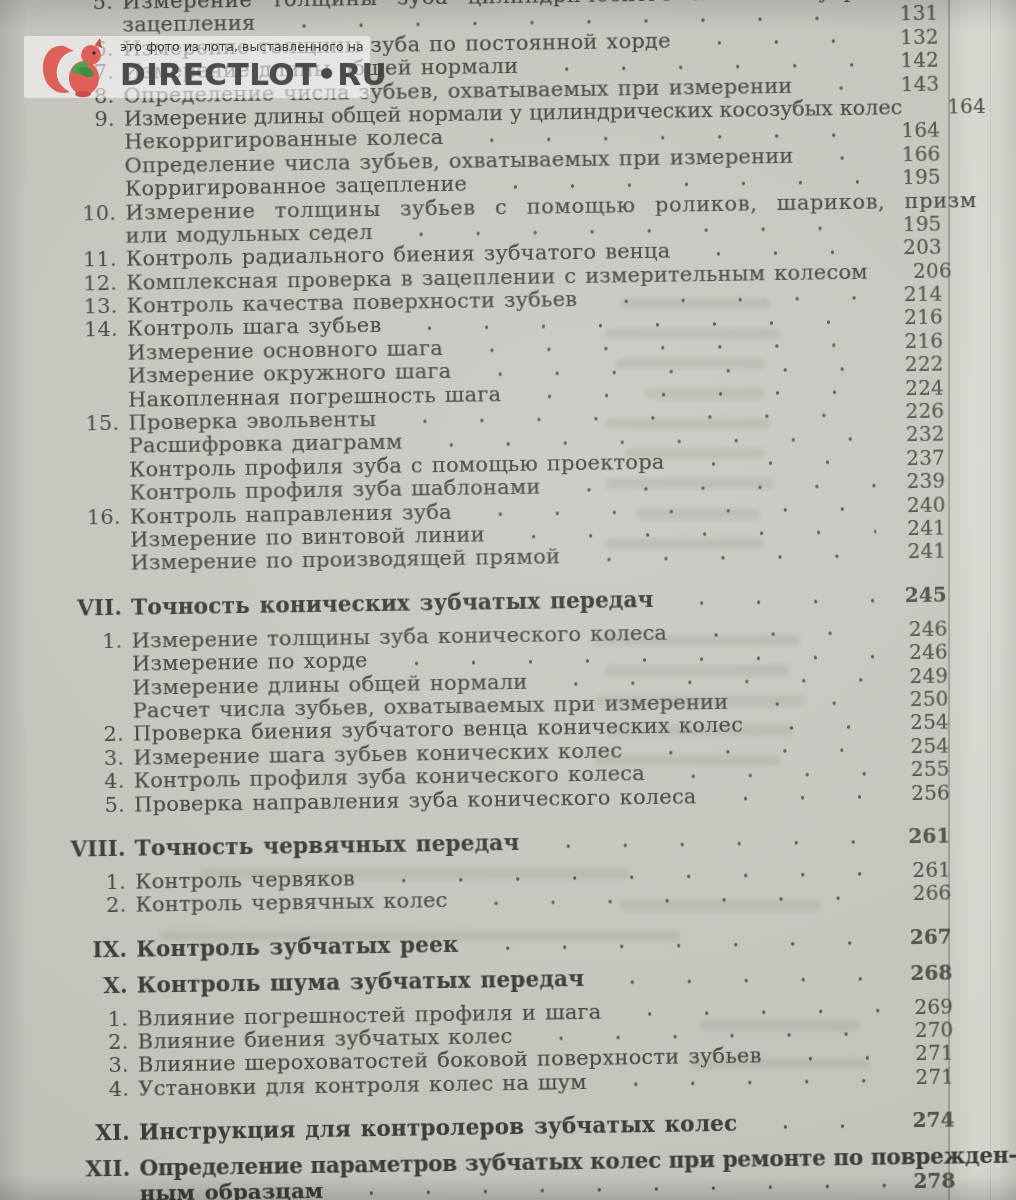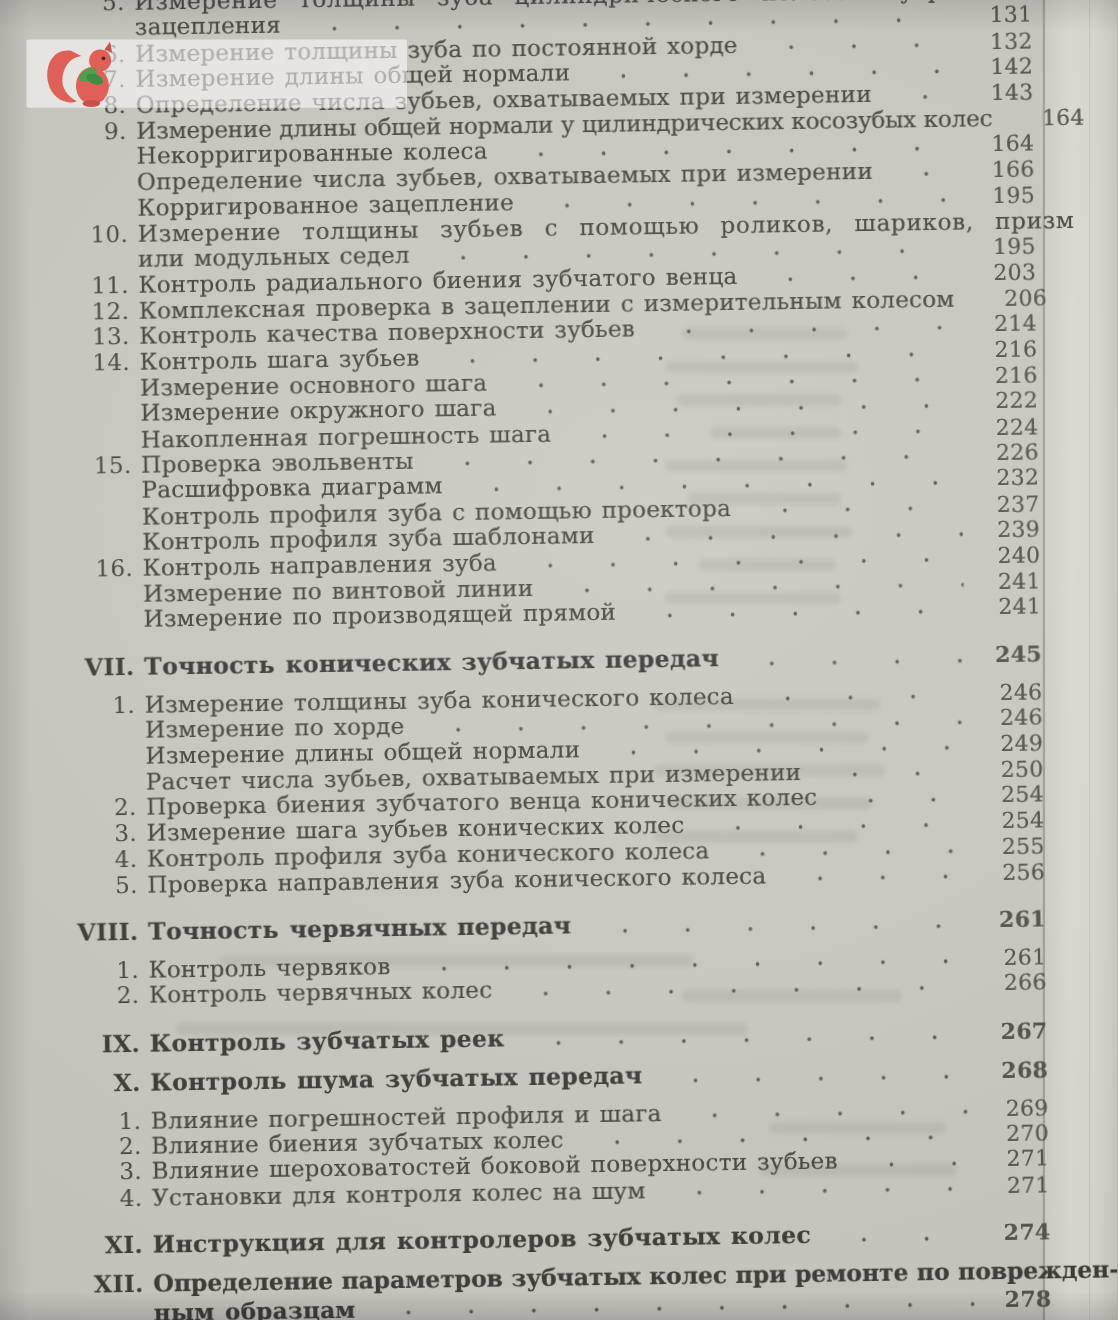--- a/index.html
+++ b/index.html
@@ -377,15 +377,19 @@
     <svg class="wm-squirrel" viewBox="0 0 72 60" xmlns="http://www.w3.org/2000/svg">
       <path d="M26,8 C10,6 2,22 6,38 C9,51 22,58 32,54 C24,50 17,42 19,31 C21,20 28,14 36,13 Z" fill="#df6058"></path>
       <ellipse cx="46" cy="40" rx="15" ry="17" fill="#df6058"></ellipse>
       <circle cx="53" cy="17" r="10" fill="#df6058"></circle>
       <path d="M57,7 L62,0 L64,10 Z" fill="#c9504a"></path>
       <circle cx="56" cy="15" r="1.7" fill="#5a2420"></circle>
       <ellipse cx="42" cy="30" rx="9" ry="5" fill="#4ea04c" transform="rotate(-30 42 30)"></ellipse>
       <ellipse cx="48" cy="34" rx="8" ry="4.5" fill="#3d8f42" transform="rotate(20 48 34)"></ellipse>
       <ellipse cx="45" cy="56" rx="8" ry="3.2" fill="#c9504a"></ellipse>
     </svg>
+    <div class="wm-texts">
+      <div class="wm-line1">это фото из лота, выставленного на</div>
+      <div class="wm-brand">DIRECTLOT•RU</div>
+    </div>
   </div>
 
 </div>
 
 </body></html>

